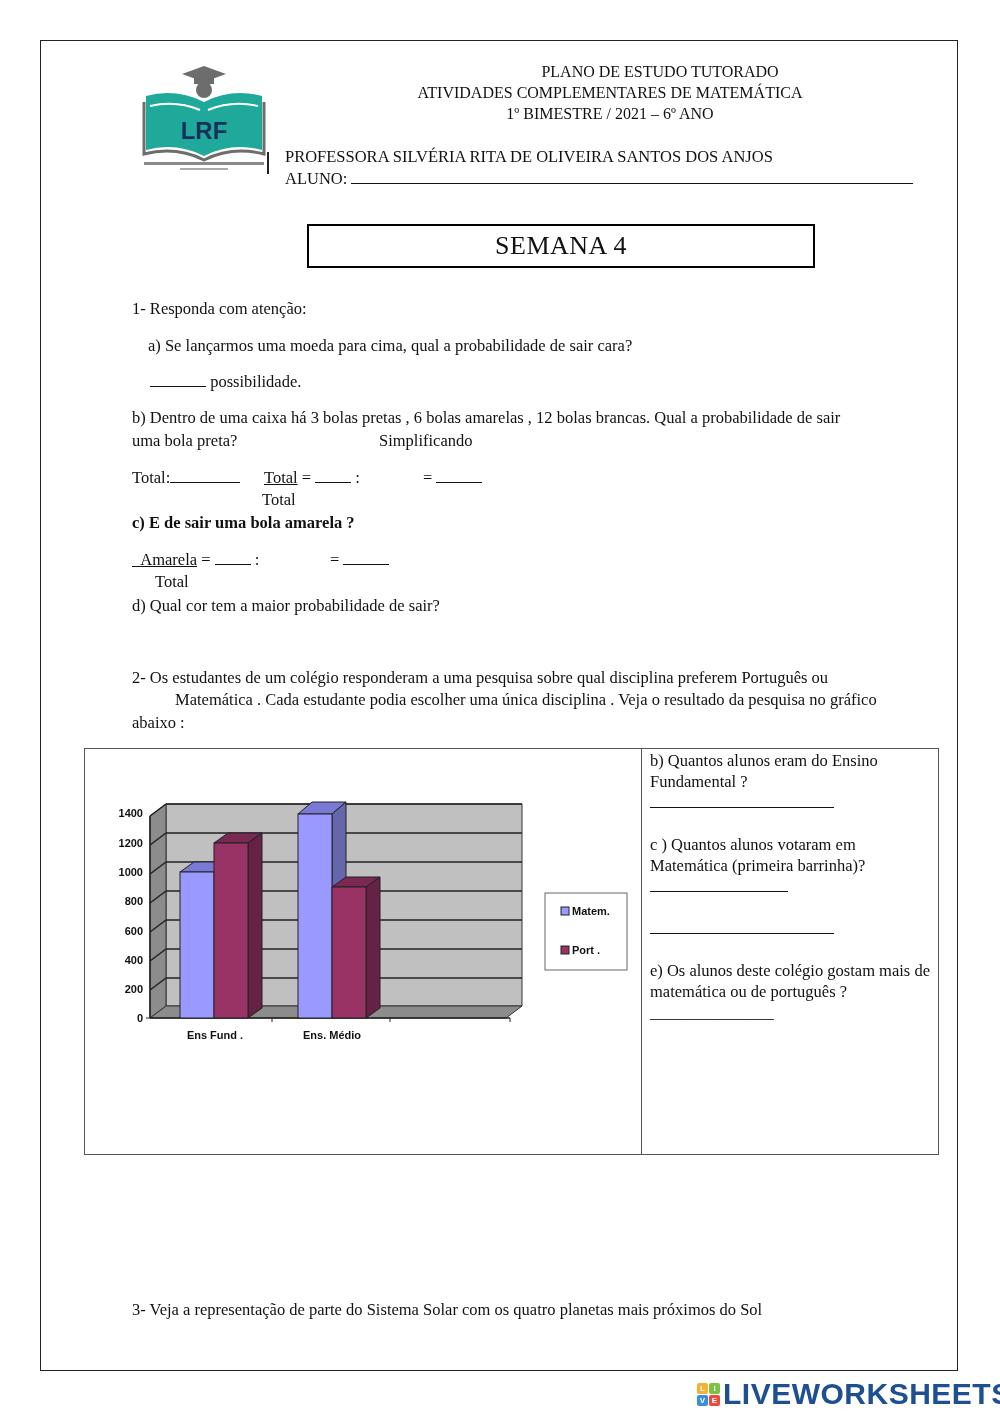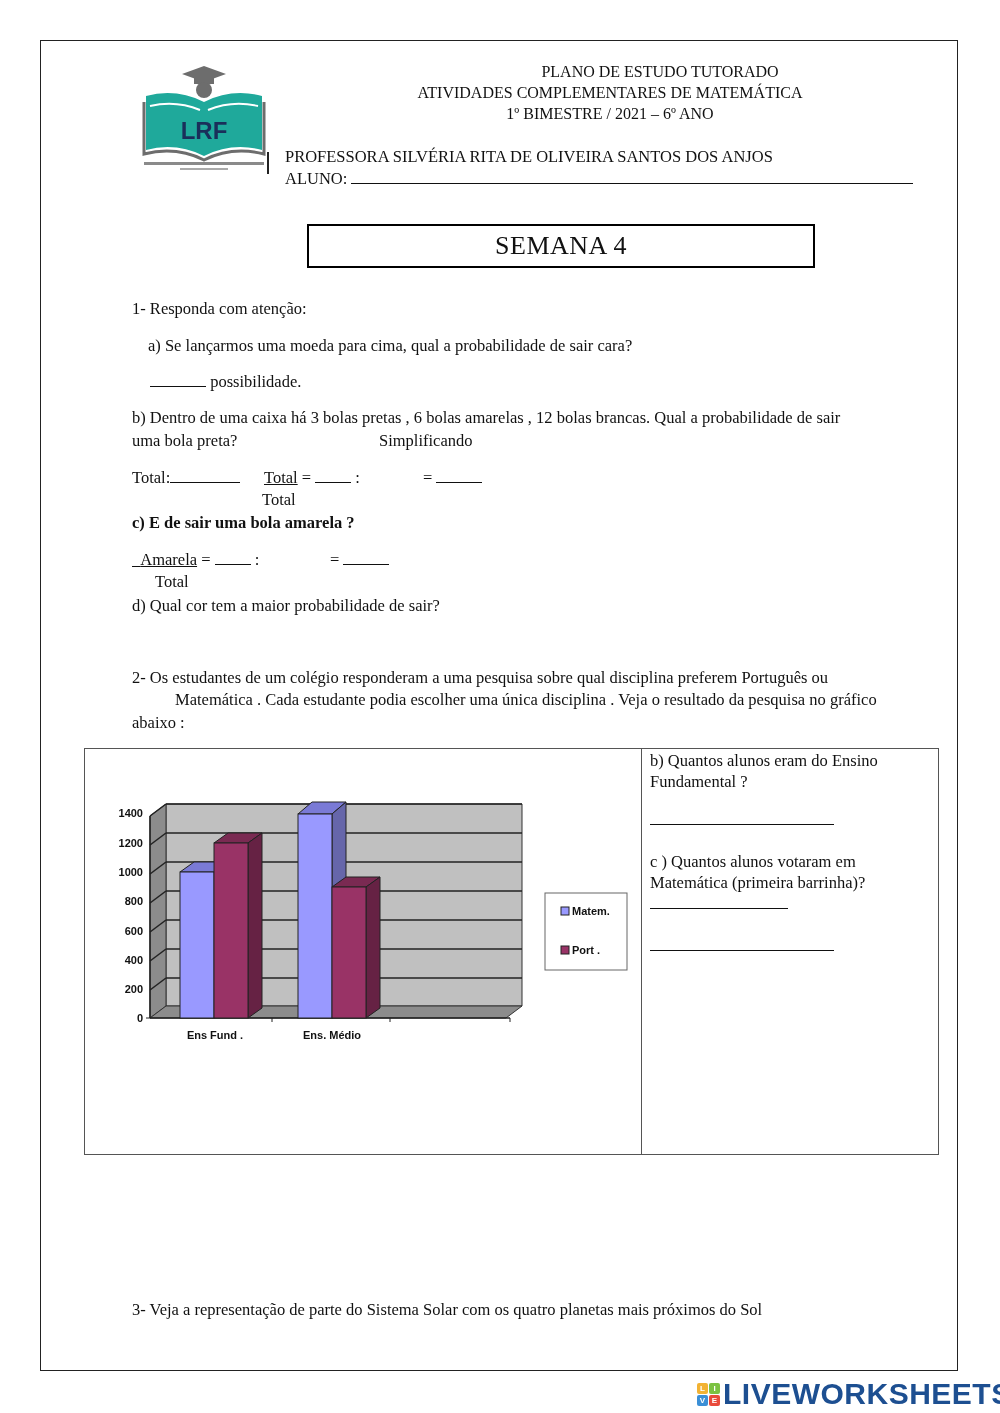--- a/index.html
+++ b/index.html
@@ -198,25 +198,26 @@
   <g>
     <rect x="445" y="103" width="82" height="77" fill="#fff" stroke="#666"></rect>
     <rect x="461" y="117" width="8" height="8" fill="#9999ff" stroke="#222"></rect>
     <text class="sans" x="472" y="125" font-size="11" font-weight="bold" fill="#111">Matem.</text>
     <rect x="461" y="156" width="8" height="8" fill="#993366" stroke="#222"></rect>
     <text class="sans" x="472" y="164" font-size="11" font-weight="bold" fill="#111">Port .</text>
   </g>
 </svg>
 
 <div class="qcol">
-  <p style="margin-bottom:17px;">b) Quantos alunos eram do Ensino Fundamental ?</p>
+  <p style="margin-bottom:0;">b) Quantos alunos eram do Ensino Fundamental ?</p>
   <div style="height:21px; margin-bottom:21px;"><span class="blank" style="width:184px;"></span></div>
   <p style="margin-bottom:0;">c ) Quantos alunos votaram em Matemática (primeira barrinha)?</p>
   <div style="height:21px; margin-bottom:21px;"><span class="blank" style="width:138px;"></span></div>
   <div style="height:21px; margin-bottom:21px;"><span class="blank" style="width:184px;"></span></div>
+  <p>e) Os alunos deste colégio gostam mais de matemática ou de português ? _______________</p>
 </div>
 
 <div class="abs t16" style="left:132px; top:1299px;">3- Veja a representação de parte do Sistema Solar com os quatro planetas mais próximos do Sol</div>
 
 <div class="lw-logo">
   <div class="lw-grid">
     <span style="background:#f2b233;">L</span>
     <span style="background:#7cc242;">I</span>
     <span style="background:#3b8fd6;">V</span>
     <span style="background:#e94b3c;">E</span>

